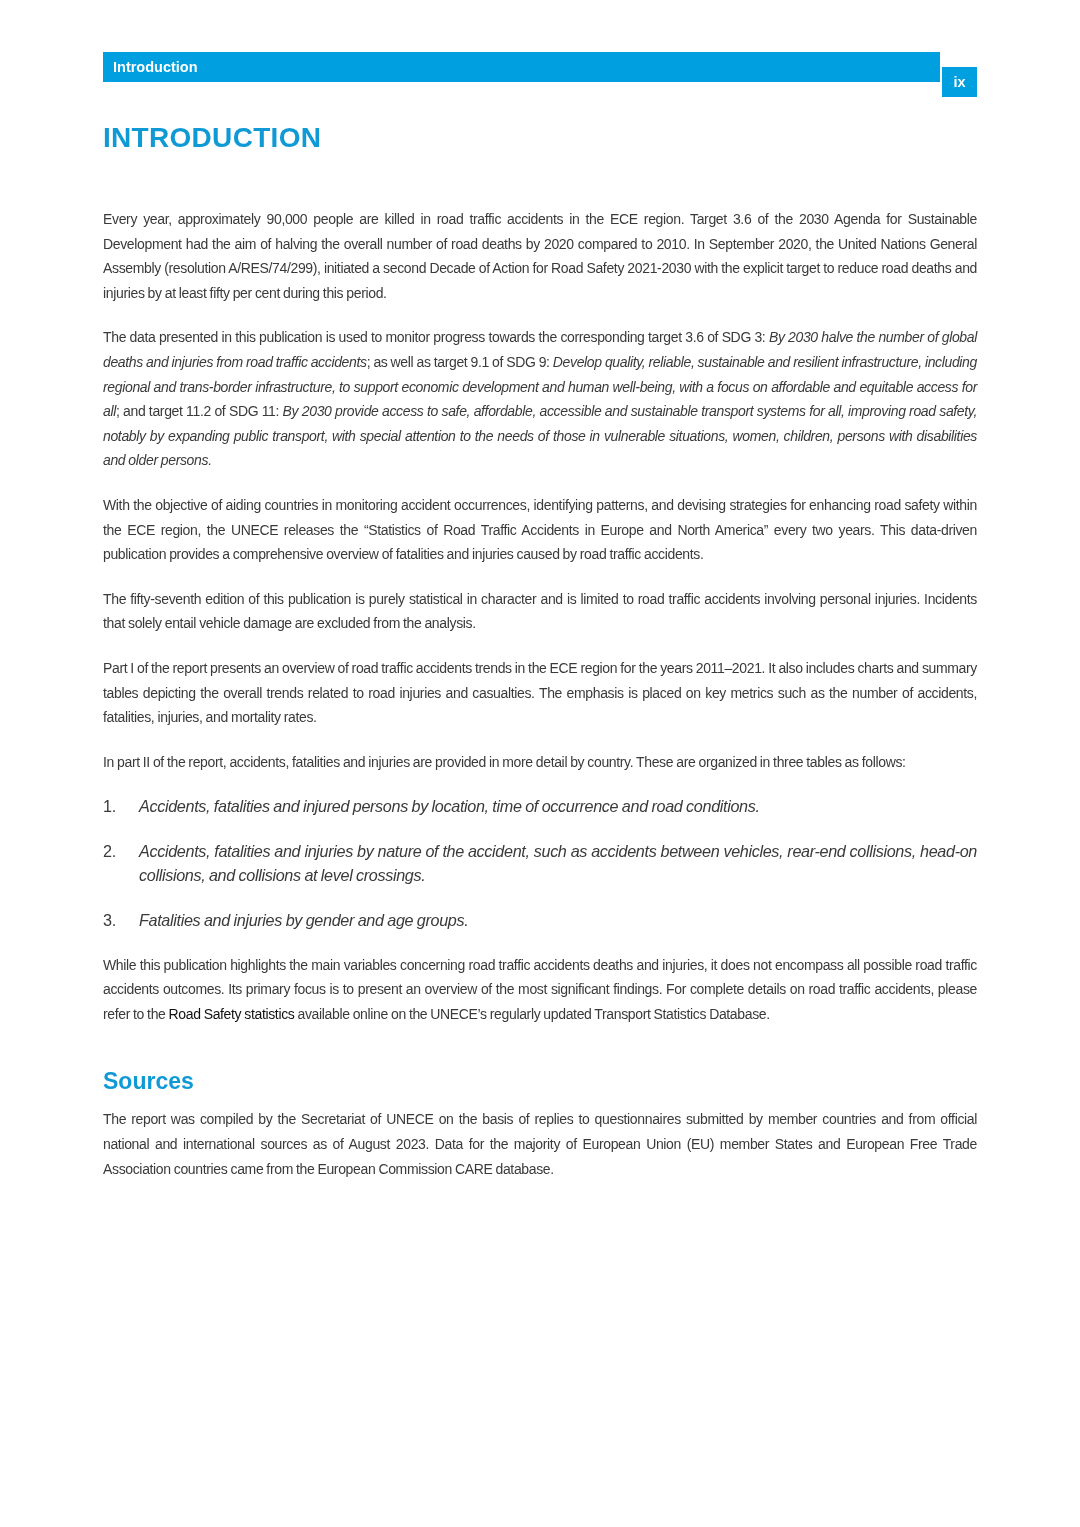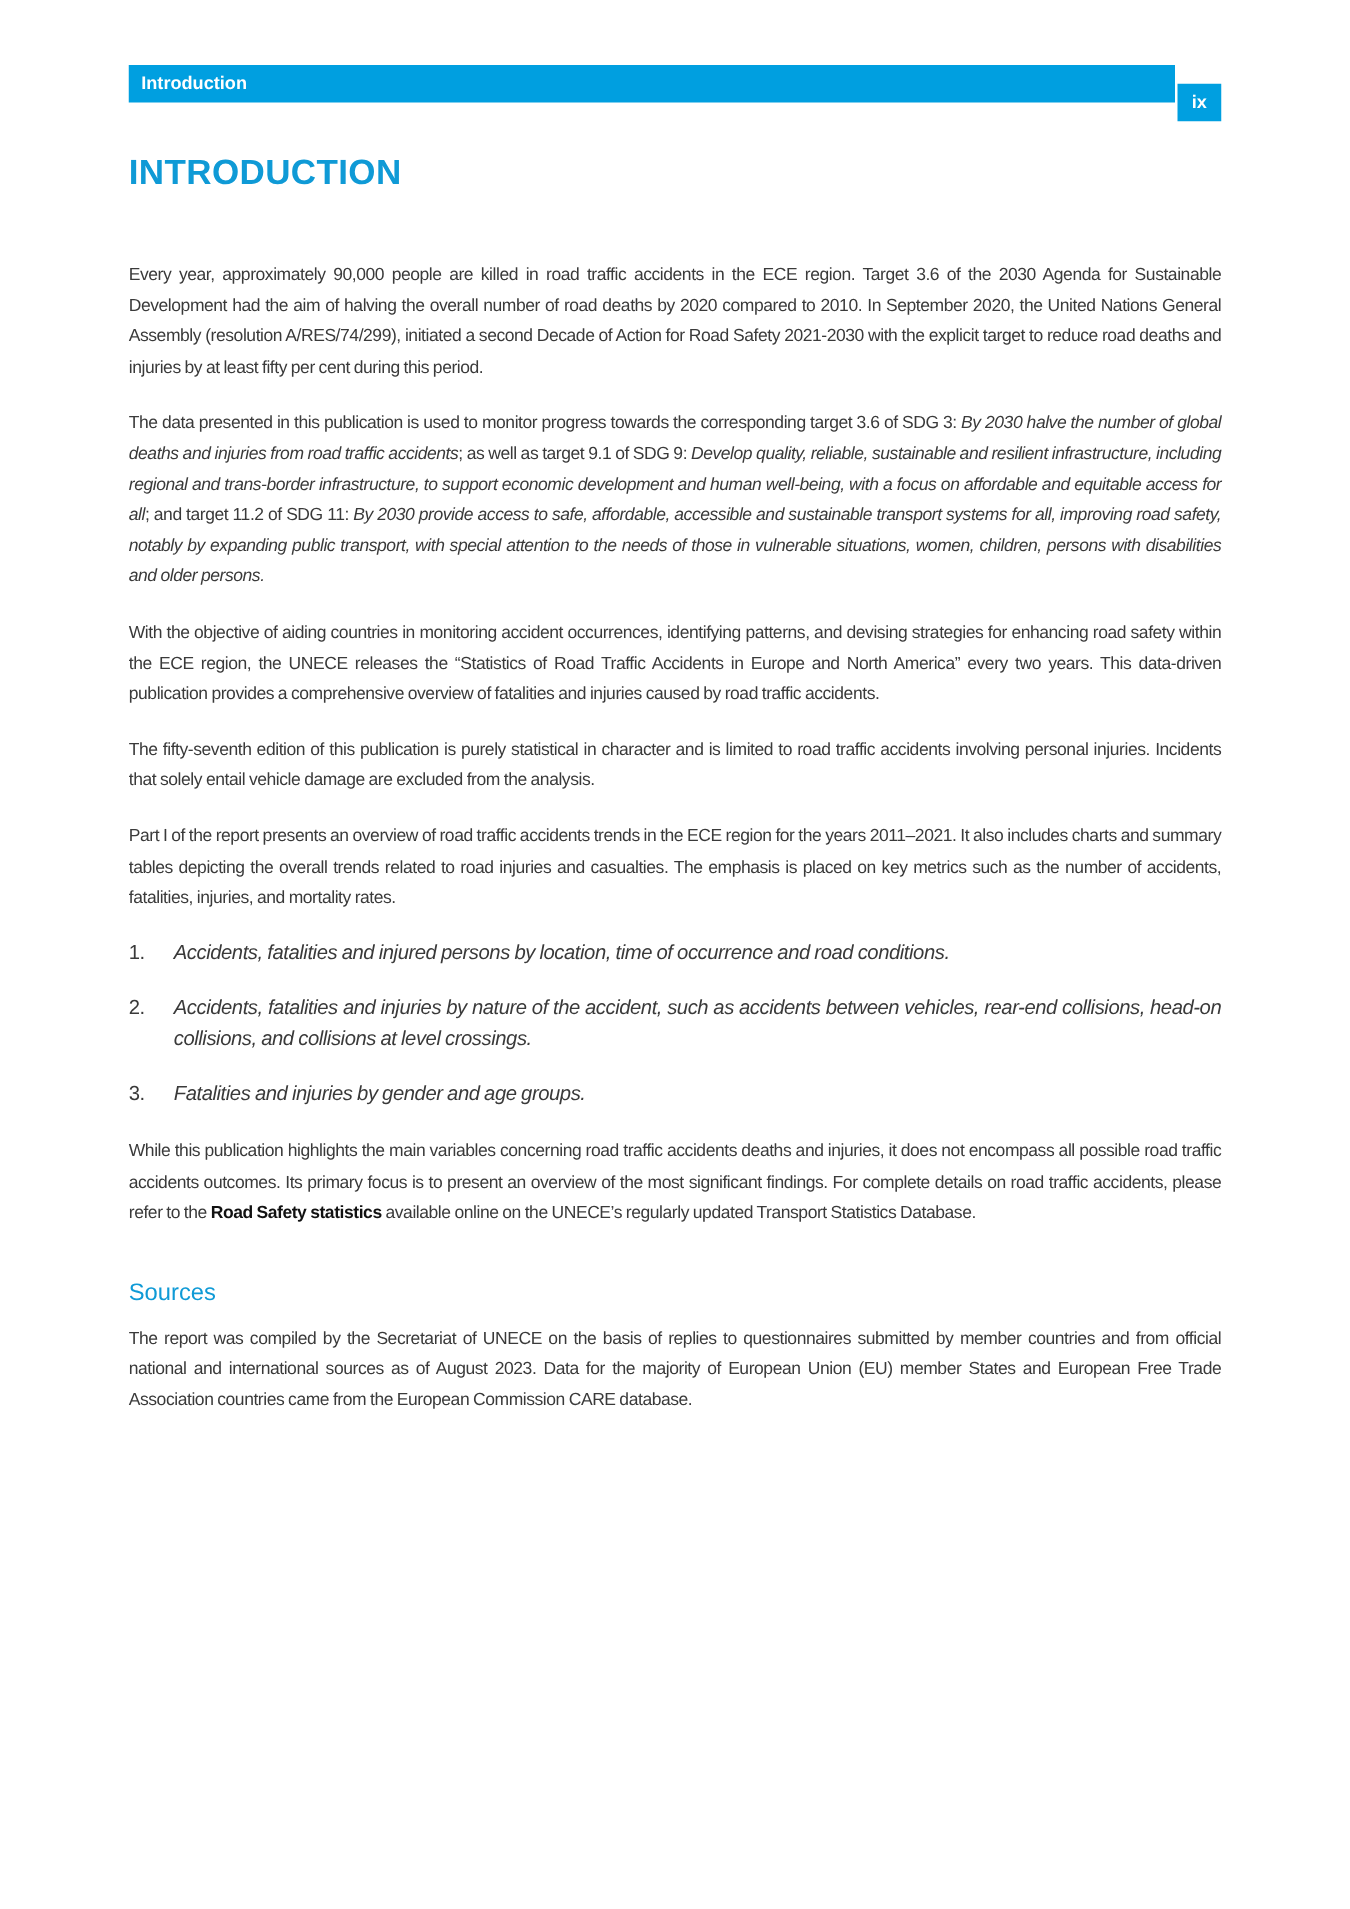--- a/index.html
+++ b/index.html
@@ -70,21 +70,21 @@
       line-height: 24.6px;
       text-align: justify;
       letter-spacing: -0.35px;
       word-spacing: -0.5px;
       color: #3a3a3a;
     }
     .para em {
       font-style: italic;
     }
     .para strong {
-      font-weight: bold;
+      font-weight: normal;
       color: #111111;
     }
     .numbered-list {
       list-style: none;
       margin: 0 0 20px 0;
       padding: 0;
     }
     .numbered-list li {
       display: flex;
       font-size: 16.2px;
@@ -101,22 +101,22 @@
       width: 36px;
       flex: none;
     }
     .list-text {
       flex: 1;
       font-style: italic;
     }
     .section-heading {
       margin: 42px 0 12px 0;
       font-family: "Liberation Sans", sans-serif;
-      font-weight: normal;
-      font-size: 19px;
+      font-weight: bold;
+      font-size: 23px;
       color: #0f9ad6;
     }
   </style>
 </head>
 <body>
 
 <div class="header-bar">
   <div class="header-section header-title">Introduction</div>
   <div class="header-divider"></div>
   <div class="header-section header-page">ix</div>
@@ -128,20 +128,21 @@
   <p class="para">Every year, approximately 90,000 people are killed in road traffic accidents in the ECE region.  Target 3.6 of the 2030 Agenda for Sustainable Development had the aim of halving the overall number of road deaths by 2020 compared to 2010. In September 2020, the United Nations General Assembly (resolution A/RES/74/299), initiated a second Decade of Action for Road Safety 2021-2030 with the explicit target to reduce road deaths and injuries by at least fifty per cent during this period.</p>
 
   <p class="para"><span>The data presented in this publication is used to monitor progress towards the corresponding target 3.6 of SDG 3: </span><em>By 2030 halve the number of global deaths and injuries from road traffic accidents</em><span>; as well as target 9.1 of SDG 9: </span><em>Develop quality, reliable, sustainable and resilient infrastructure, including regional and trans-border infrastructure, to support economic development and human well-being, with a focus on affordable and equitable access for all</em><span>; and target 11.2 of SDG 11: </span><em>By 2030 provide access to safe, affordable, accessible and sustainable transport systems for all, improving road safety, notably by expanding public transport, with special attention to the needs of those in vulnerable situations, women, children, persons with disabilities and older persons.</em></p>
 
   <p class="para">With the objective of aiding countries in monitoring accident occurrences, identifying patterns, and devising strategies for enhancing road safety within the ECE region, the UNECE releases the “Statistics of Road Traffic Accidents in Europe and North America” every two years. This data-driven publication provides a comprehensive overview of fatalities and injuries caused by road traffic accidents.</p>
 
   <p class="para">The fifty-seventh edition of this publication is purely statistical in character and is limited to road traffic accidents involving personal injuries. Incidents that solely entail vehicle damage are excluded from the analysis.</p>
 
   <p class="para">Part I of the report presents an overview of road traffic accidents trends in the ECE region for the years 2011–2021. It also includes charts and summary tables depicting the overall trends related to road injuries and casualties. The emphasis is placed on key metrics such as the number of accidents, fatalities, injuries, and mortality rates.</p>
 
+  <p class="para">In part II of the report, accidents, fatalities and injuries are provided in more detail by country. These are organized in three tables as follows:</p>
 
   <ol class="numbered-list">
     <li>
       <span class="list-num">1.</span>
       <span class="list-text">Accidents, fatalities and injured persons by location, time of occurrence and road conditions.</span>
     </li>
     <li>
       <span class="list-num">2.</span>
       <span class="list-text">Accidents, fatalities and injuries by nature of the accident, such as accidents between vehicles, rear-end collisions, head-on collisions, and collisions at level crossings.</span>
     </li>

